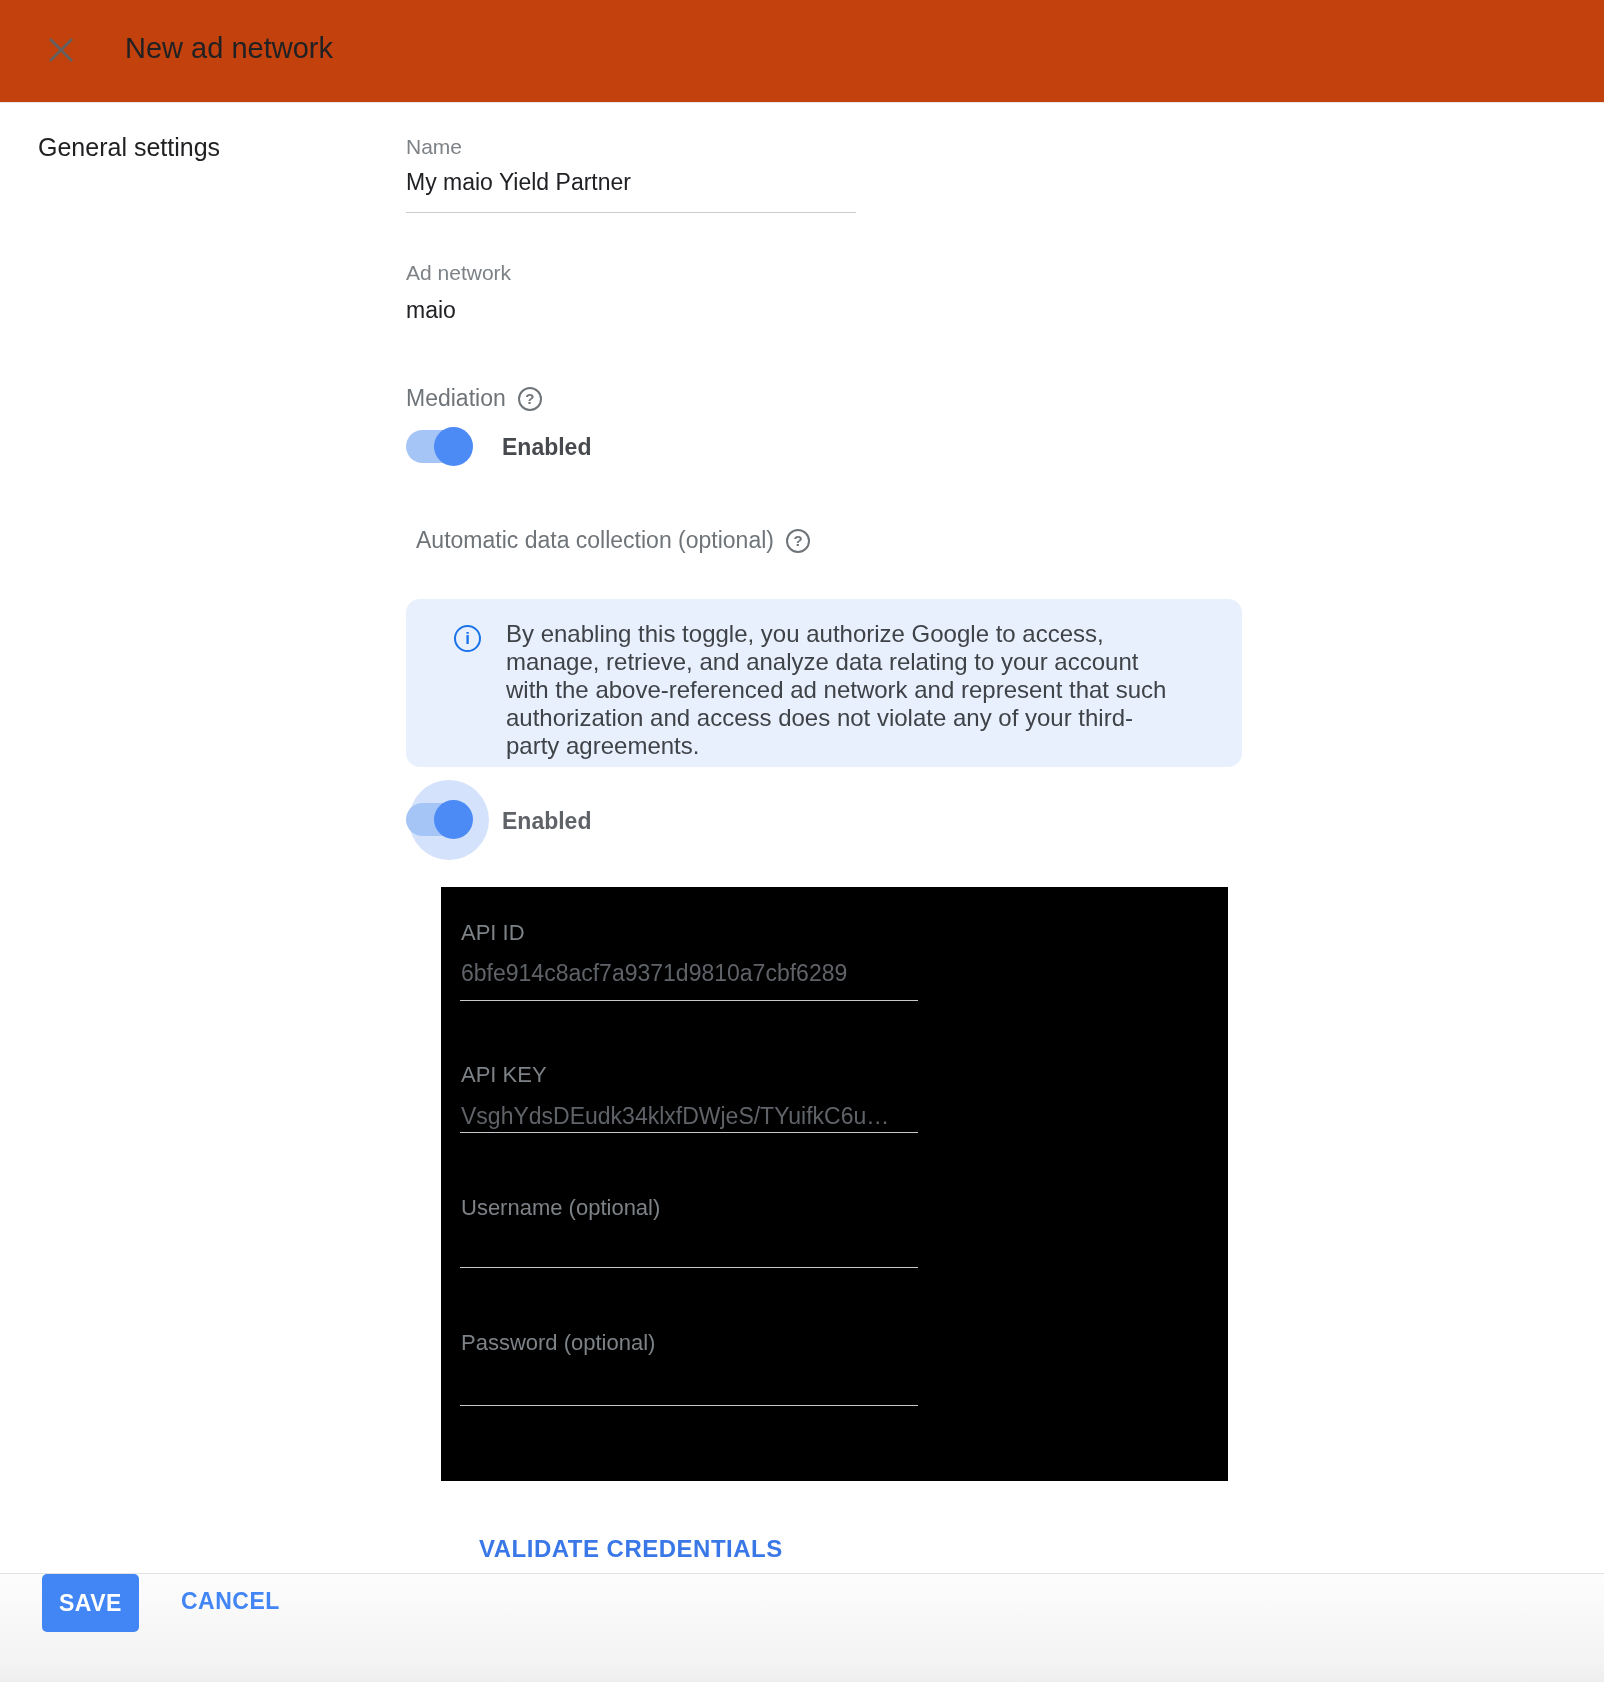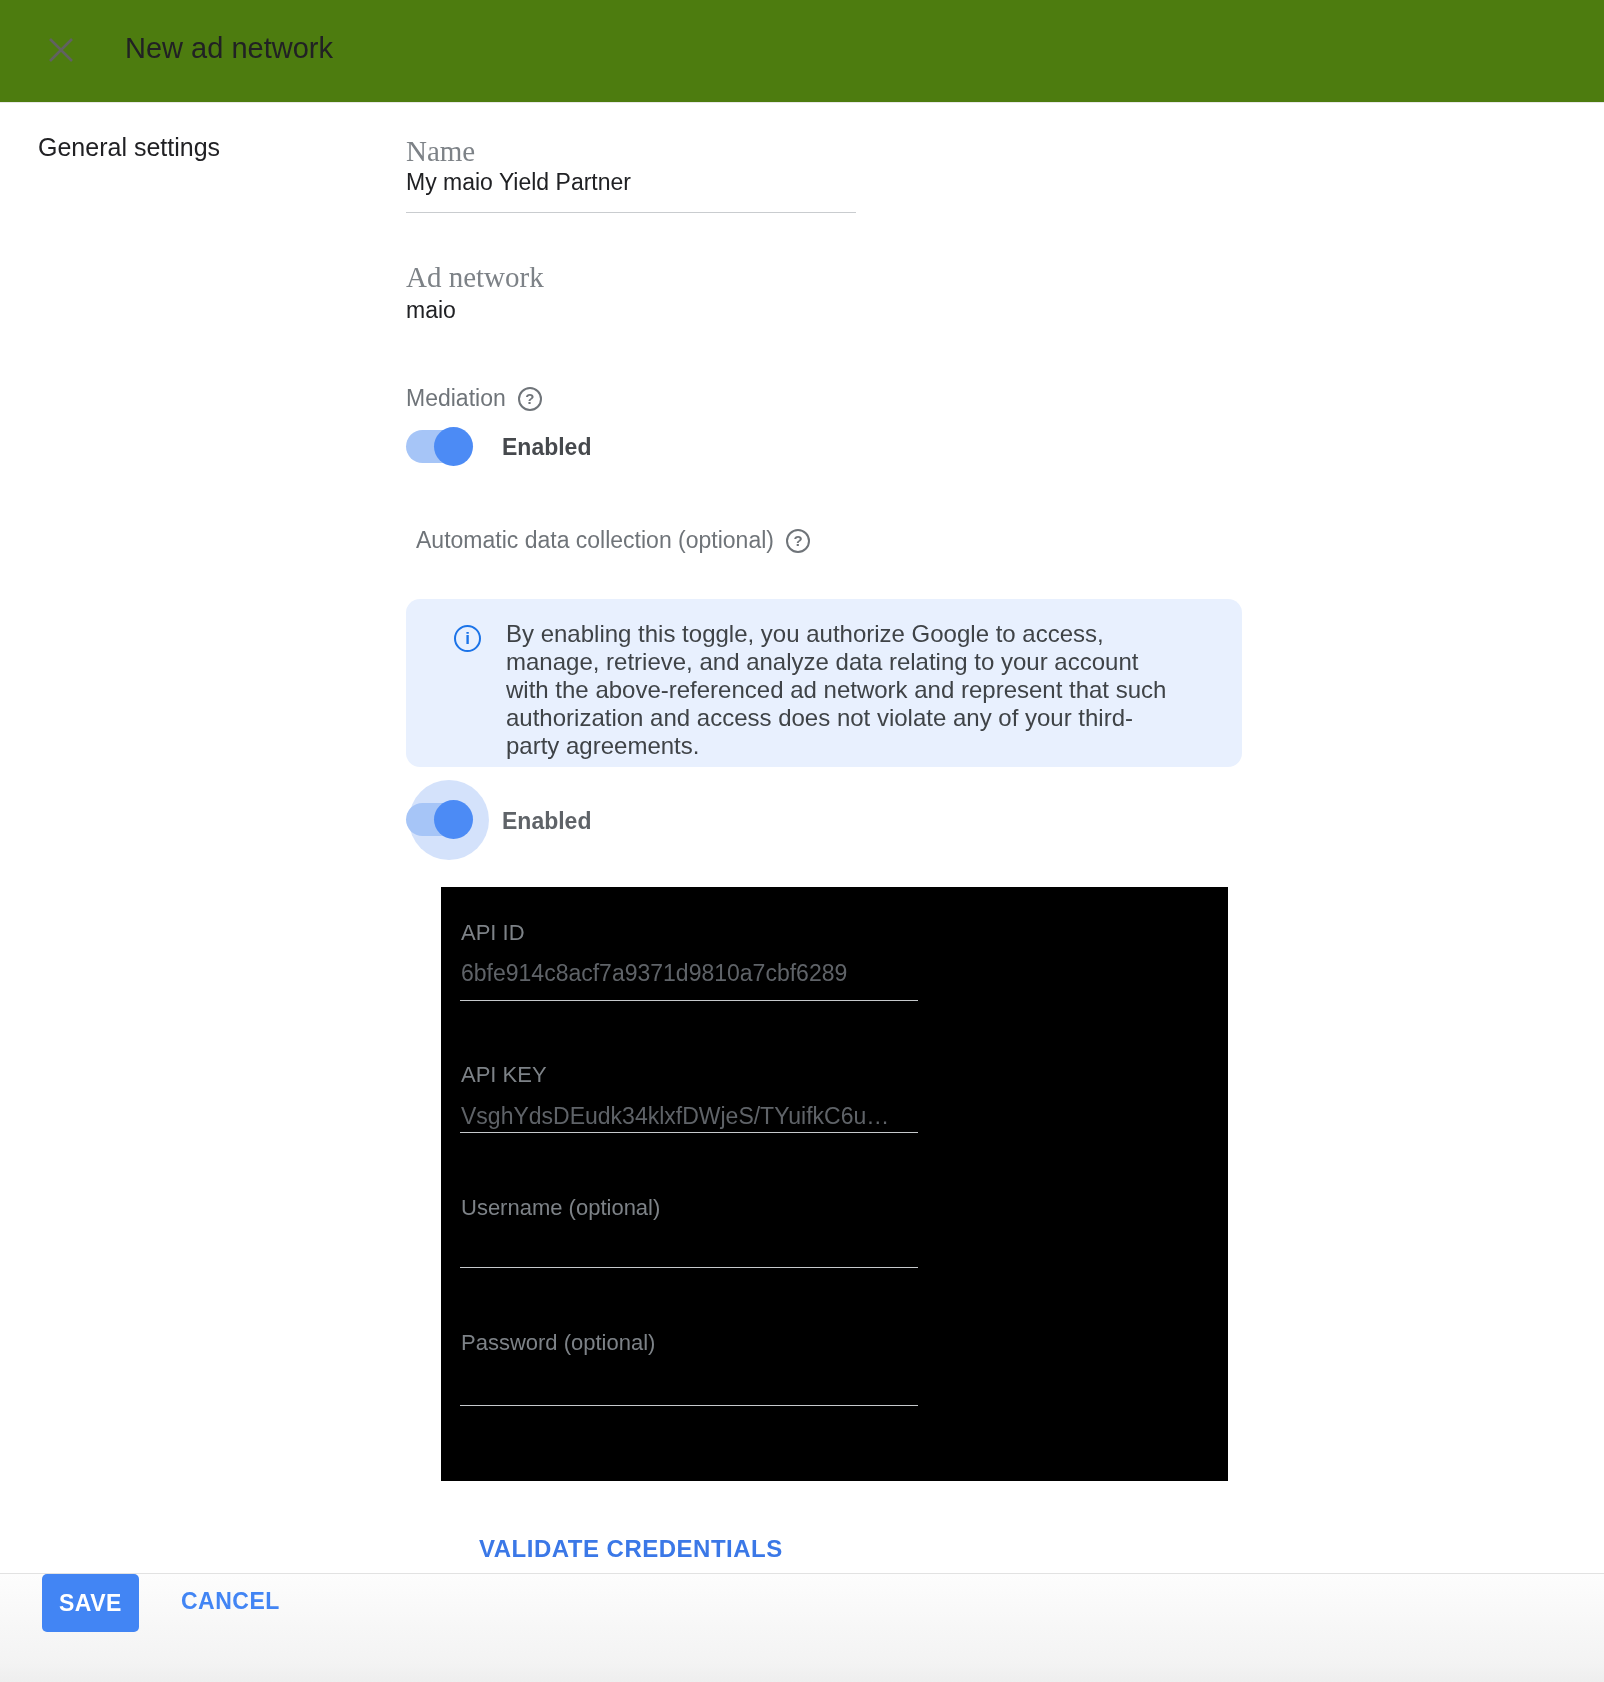--- a/index.html
+++ b/index.html
@@ -1,32 +1,32 @@
 <!DOCTYPE html>
 <html><head>
 <meta charset="utf-8">
 <style>
   * { margin:0; padding:0; box-sizing:border-box; }
   html,body { width:1604px; height:1682px; background:#fff;
     font-family:"Liberation Sans","DejaVu Sans",sans-serif; color:#202124; overflow:hidden; }
 
   
-  .header { position:relative; height:103px; border-bottom:1px solid #e8e8e8; background:#4d7c0f; }
+  .header { position:relative; height:103px; border-bottom:1px solid #e8e8e8; background:#c2410c; }
   .close-btn { position:absolute; left:46px; top:33px; width:34px; height:34px;
     background:none; border:none; cursor:pointer; color:#616161; }
   .close-btn svg { display:block; }
   .header-title { position:absolute; left:125px; top:32px; font-size:29px; color:#212124; font-weight:400; }
 
   
   .content { position:relative; width:1360px; height:1470px; }
   .abs { position:absolute; }
 
   .section-title { left:38px; top:30px; font-size:25px; color:#212124; }
 
-  .field-label { font-size:29px; color:#7d8287;font-family:Liberation Serif, serif; }
+  .field-label { font-size:21px; color:#7d8287; }
   .field-value { font-size:23px; color:#202124; }
 
   .name-label    { left:406px; top:32px; }
   .name-value    { left:406px; top:66px; width:450px; }
   .name-line     { left:406px; top:109px; width:450px; border-top:1px solid #c9cccf; }
 
   .adnet-label   { left:406px; top:158px; }
   .adnet-value   { left:406px; top:194px; }
 
   .mediation-label { left:406px; top:282px; font-size:23px; color:#6f7479; display:flex; align-items:center; gap:12px; }

